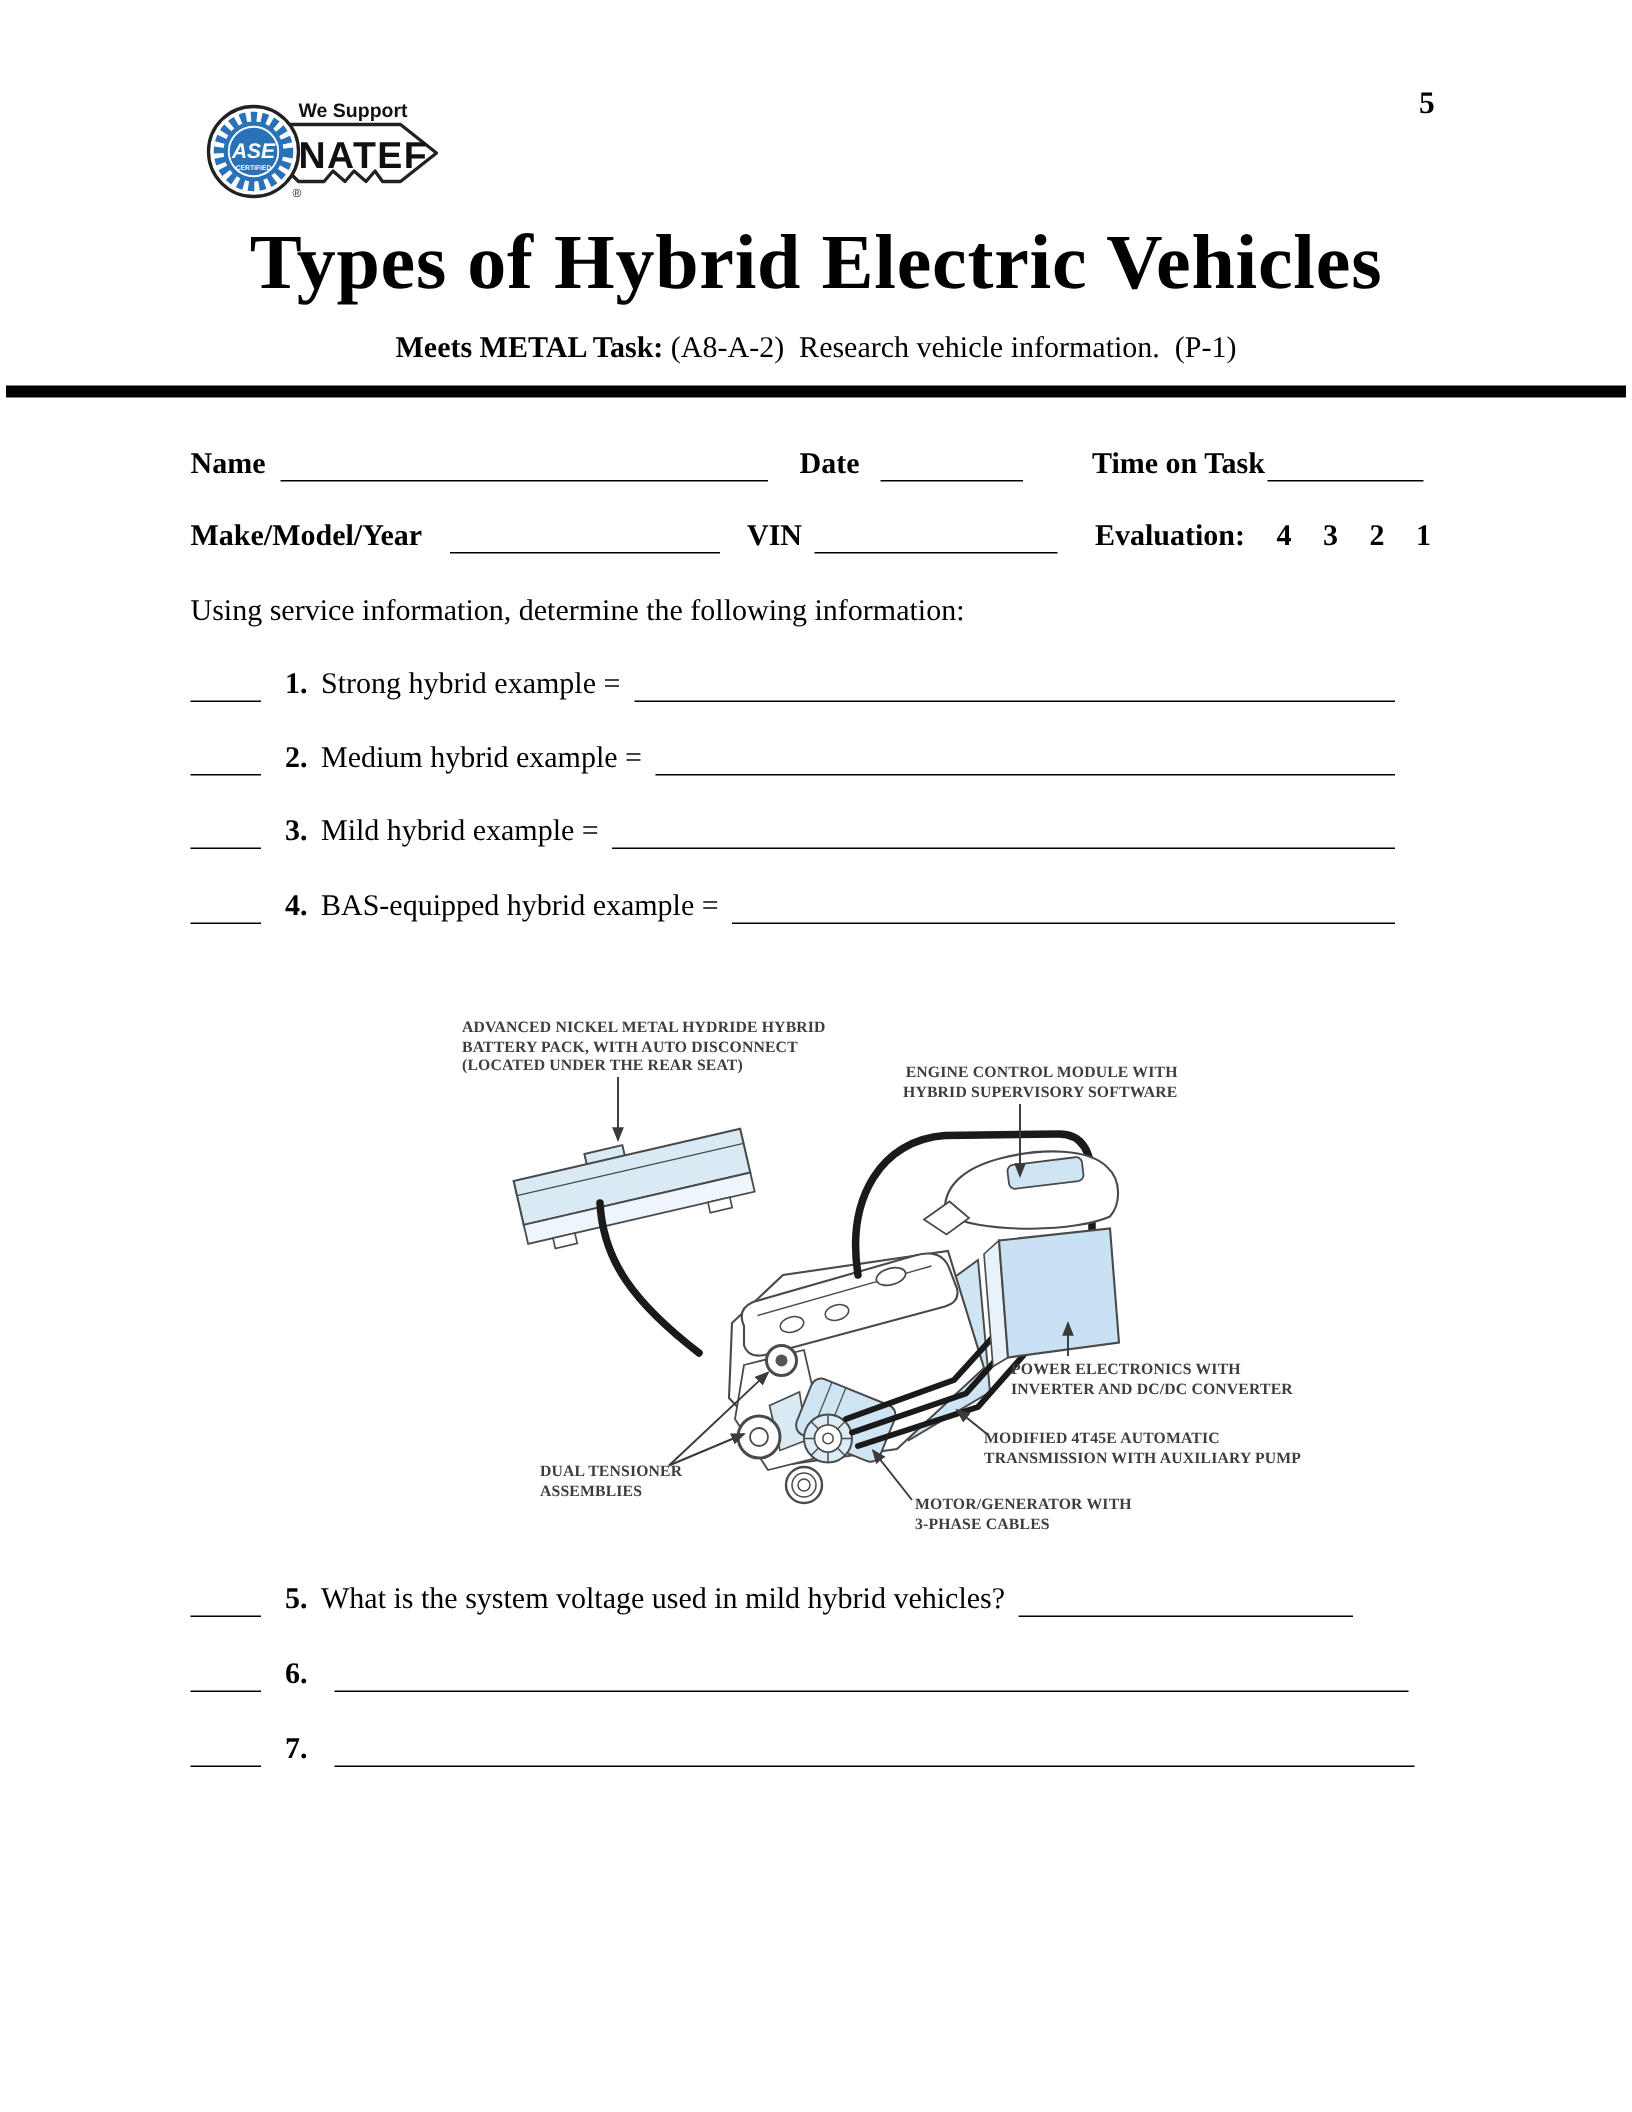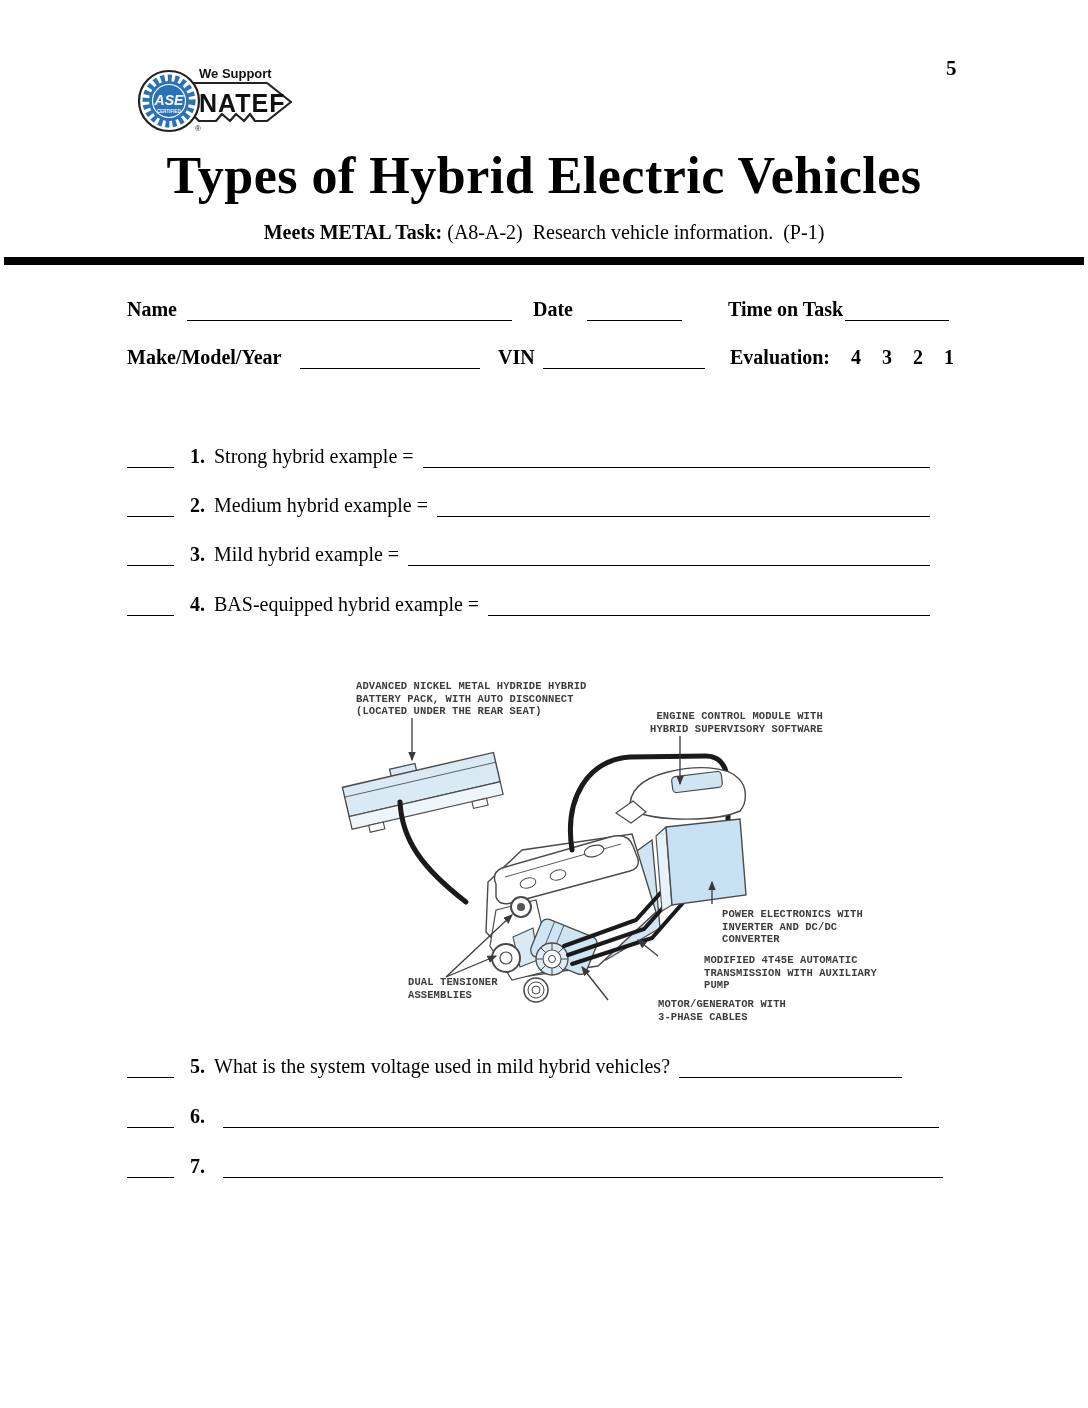--- a/index.html
+++ b/index.html
@@ -36,23 +36,23 @@
   .q1{top:445px}.q2{top:494px}.q3{top:543px}.q4{top:593px}
   .q5{top:1055px}.q6{top:1105px}.q7{top:1155px}
 
   
   .logo { left:133px; top:55px; width:170px; height:92px; }
 
   
   .diagram { left:300px; top:670px; width:580px; height:365px; }
   .diagram svg { position:absolute; left:0; top:0; }
   .dlabel {
-    position:absolute; font-family:Liberation Mono, monospace;
+    position:absolute; font-family:Liberation Serif, serif;
     font-size:10.5px; font-weight:bold; color:#3d3d3d;
-    line-height:12.5px; white-space:pre-line; letter-spacing:0.1px;margin-left:48px;
+    line-height:12.5px; white-space:pre-line; letter-spacing:0.1px;
   }
   .lab-battery { left:8px;   top:10px; }
   .lab-ecm     { left:302px; top:40px;text-align:right; }
   .lab-power   { left:374px; top:238px; }
   .lab-trans   { left:356px; top:284px; }
   .lab-motor   { left:310px; top:328px; }
   .lab-tens    { left:60px;  top:306px; }
 </style>
 </head>
 <body>
@@ -96,20 +96,21 @@
   <div class="abs flabel" style="left:498px; top:346px;">VIN</div>
   <div class="uline" style="left:543px; top:368px; width:162px;"></div>
   <div class="abs flabel" style="left:730px; top:346px;">Evaluation:</div>
   <div class="abs evals" style="left:851px; top:346px;">
     <span>4</span>
     <span>3</span>
     <span>2</span>
     <span>1</span>
   </div>
 
+  <div class="abs instr">Using service information, determine the following information:</div>
 
   <div class="qrow q1 wA">
     <span class="lead"></span>
     <span class="num">1.</span>
     <span class="qtext">Strong hybrid example =</span>
     <span class="tail"></span>
   </div>
   <div class="qrow q2 wA">
     <span class="lead"></span>
     <span class="num">2.</span>

